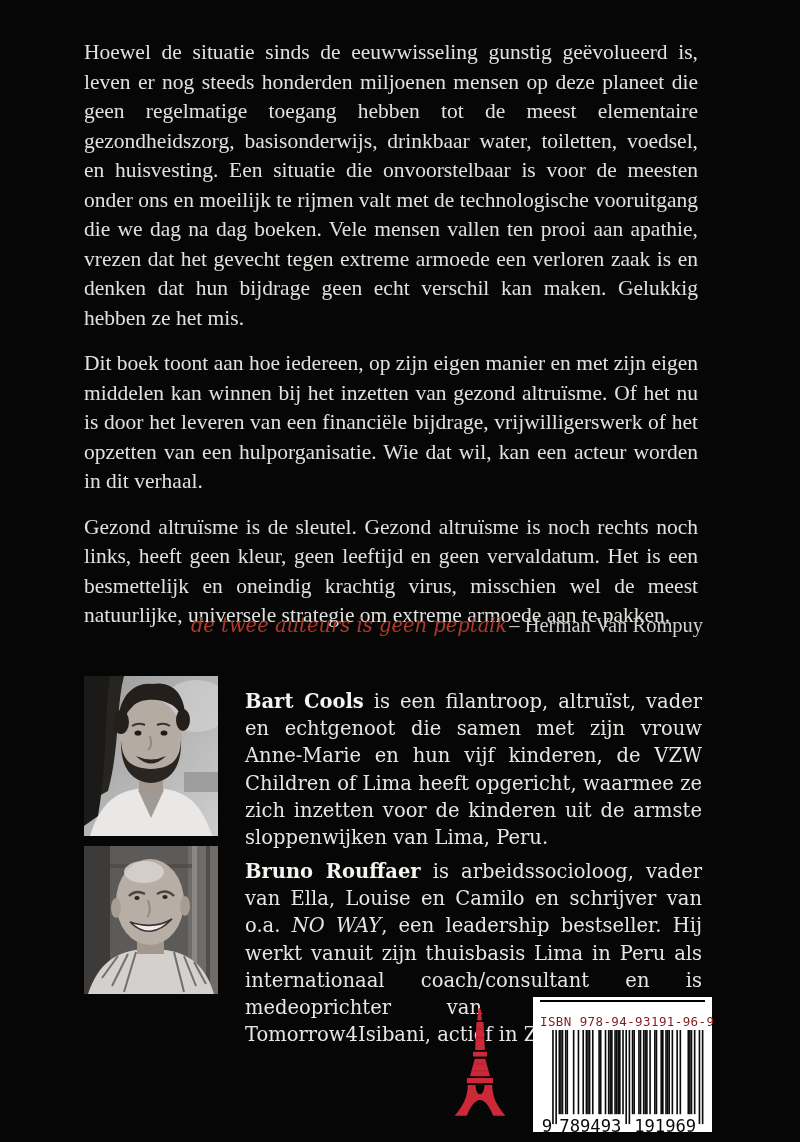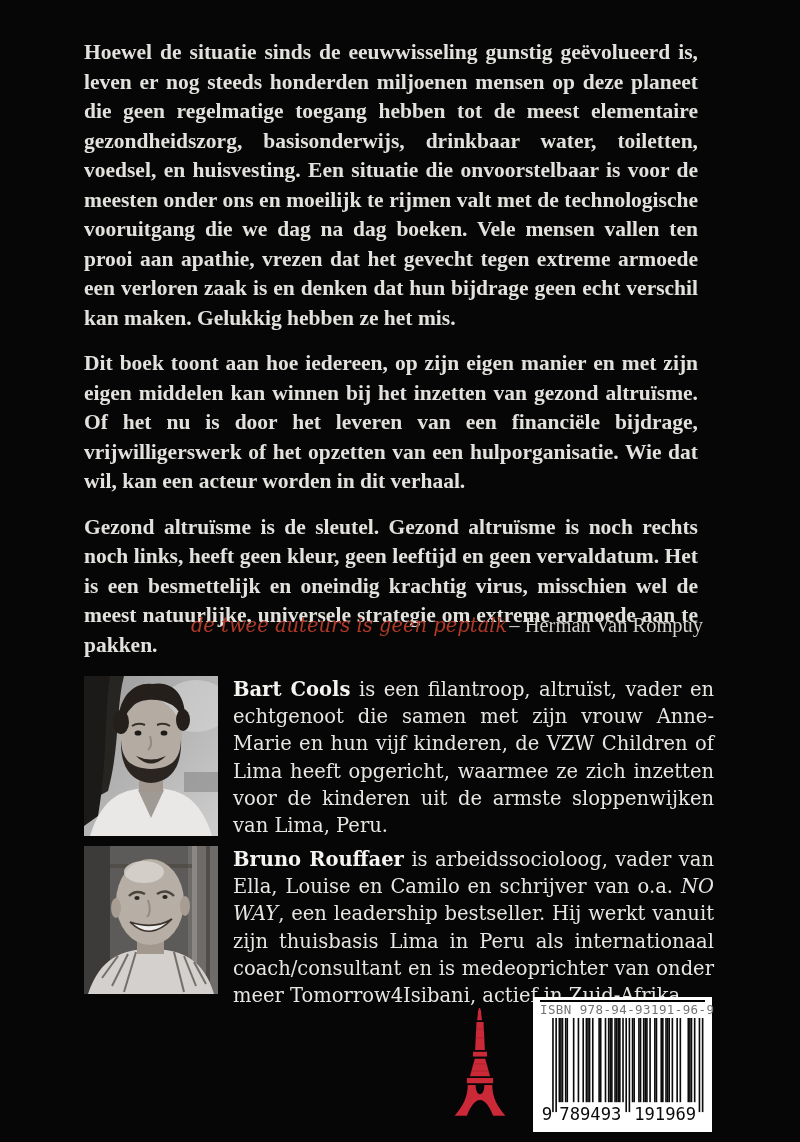--- a/index.html
+++ b/index.html
@@ -10,21 +10,21 @@
     overflow:hidden;
     font-family:"Liberation Serif", serif;
   }
   
   .synopsis{
     position:absolute;left:84px;top:38px;width:630px;
     color:var(--body-text,#e3e1dd);
     font-size:21.5px;line-height:29.5px;
     text-align:justify;
   }
-  .synopsis p{margin:0 16px 16px 0;font-weight:bold;}
+  .synopsis p{margin:0 16px 16px 0;}
   .synopsis p:last-child{margin-bottom:0;}
   
   .quote{
     position:absolute;left:178px;top:612px;width:538px;
     text-align:center;
     font-family:"DejaVu Serif", serif;
     font-style:italic;
     font-size:19.5px;line-height:27px;
     color:var(--quote-red,#b03a28);
   }
@@ -41,21 +41,21 @@
     display:flex;gap:15px;align-items:flex-start;
   }
   .author-row.bart{top:676px;}
   .author-row.bruno{top:846px;}
   .photo{flex:0 0 auto;display:block;background:#777;}
   .bio{
     flex:1 1 auto;
     font-family:"DejaVu Serif", serif;
     font-size:19.5px;line-height:27.2px;
     text-align:justify;
-    color:#e8e6e2;margin:0;
+    color:#e8e6e2;margin:12px;
   }
   .bio .name{font-weight:bold;color:#f6f4f0;}
   .bio em{font-style:italic;}
   
   .website{
     position:absolute;left:84px;top:1086px;
     font-family:"DejaVu Serif", serif;
     font-weight:bold;font-size:25px;letter-spacing:0.5px;
     color:var(--website-orange,#d2492b);
   }
@@ -68,22 +68,22 @@
   .publisher .p-light{font-weight:400;opacity:.96;}
   .tower{position:absolute;left:452px;top:1004px;}
   
   .barcode-box{
     position:absolute;left:533px;top:997px;width:179px;height:135px;
     background:#ffffff;box-sizing:border-box;padding:3px 7px 0 7px;
   }
   .isbn-label{
     font-family:"DejaVu Sans Mono", monospace;
     font-size:12.5px;letter-spacing:0.4px;
-    color:#737373;text-align:center;white-space:nowrap;
-    border-top:2px solid #000;padding-top:0;
+    color:#7f1d1d;text-align:center;white-space:nowrap;
+    border-top:2px solid #000;padding-top:12px;
   }
   .barcode-box svg{display:block;margin:1px auto 0 auto;}
 </style>
 </head>
 <body>
 
 <div class="page" style="--bg: #060606; --body-text: #e3e1dd; --quote-red: #b03a28; --website-orange: #d2492b;">
 
   <div class="synopsis">
     <p>Hoewel de situatie sinds de eeuwwisseling gunstig geëvolueerd is, leven er nog steeds honderden miljoenen mensen op deze planeet die geen regelmatige toegang hebben tot de meest elementaire gezondheidszorg, basisonderwijs, drinkbaar water, toiletten, voedsel, en huisvesting. Een situatie die onvoorstelbaar is voor de meesten onder ons en moeilijk te rijmen valt met de technologische vooruitgang die we dag na dag boeken. Vele mensen vallen ten prooi aan apathie, vrezen dat het gevecht tegen extreme armoede een verloren zaak is en denken dat hun bijdrage geen echt verschil kan maken. Gelukkig hebben ze het mis.</p>

